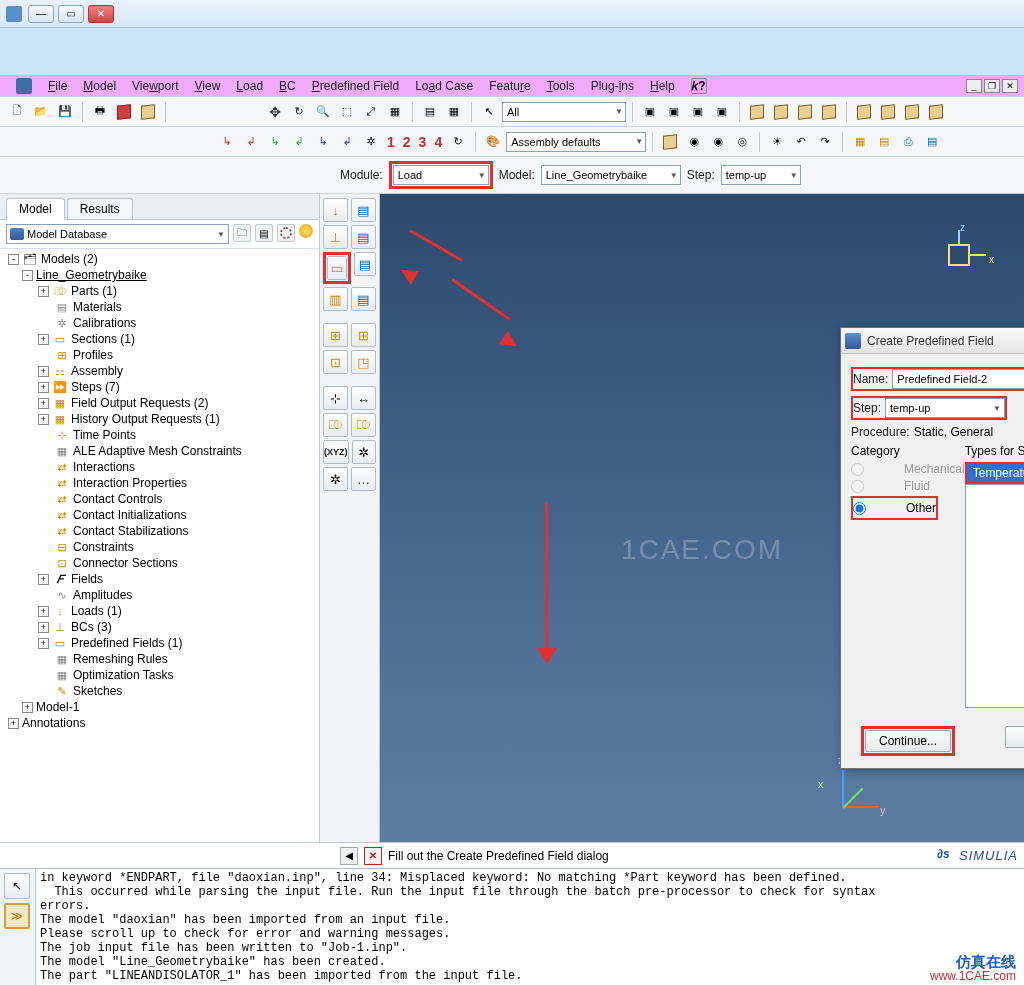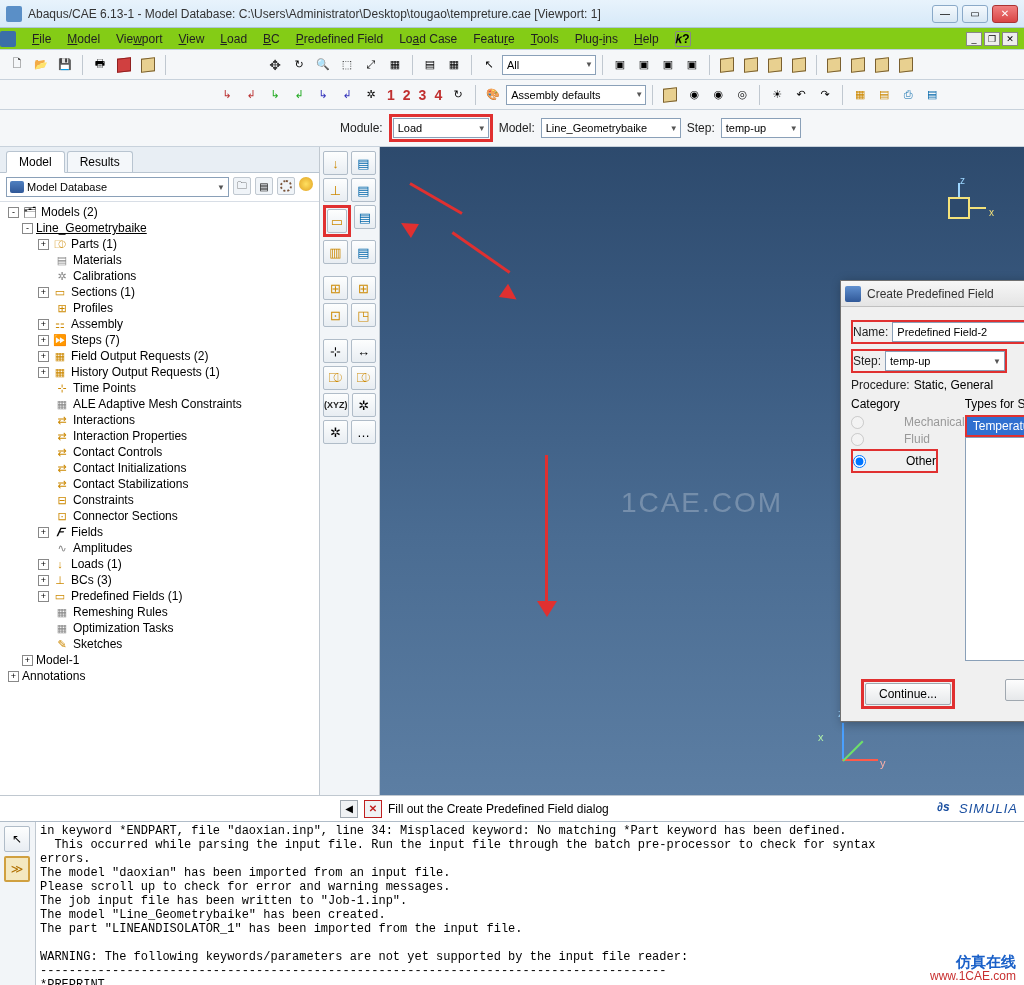--- a/index.html
+++ b/index.html
@@ -7,21 +7,21 @@
   
   
   .window-title { height: 28px; background: linear-gradient(to bottom, #e8f3fc, #d6e9f8); display: flex; align-items: center; padding: 0 6px; border-bottom: 1px solid #b0c4d8; }
   .win-icon { width: 16px; height: 16px; background: #5a8fc7; border-radius: 2px; margin-right: 6px; }
   .window-title .title { flex: 1; color: #333; }
   .win-btns { display: flex; gap: 4px; }
   .win-btn { width: 26px; height: 18px; border: 1px solid #8aa9c8; background: linear-gradient(#f4f9fd,#d8e7f3); border-radius: 3px; font-size: 10px; display: flex; align-items: center; justify-content: center; }
   .win-btn.close { background: linear-gradient(#f08080,#d94545); color: #fff; border-color: #a33; }
   
   
-  .menubar { height: 22px; background: #84cc16; display: flex; align-items: center; padding: 0 0; border-bottom: 1px solid #c0d0e0; }
+  .menubar { height: 22px; background: #f0abfc; display: flex; align-items: center; padding: 0 16px; border-bottom: 1px solid #c0d0e0; margin-top: 47px; }
   .menu-icon { width: 16px; height: 16px; background: #3b6fa8; border-radius: 2px; margin-right: 8px; }
   .menubar .item { padding: 0 8px; color: #222; }
   .menubar .item u { text-decoration: underline; }
   .help-icon { margin-left: 8px; width: 16px; height: 16px; border: 1px solid #888; border-radius: 2px; display: flex; align-items: center; justify-content: center; font-weight: bold; }
   .doc-ctrls { position: absolute; right: 6px; display: flex; gap: 2px; }
   .doc-btn { width: 16px; height: 14px; border: 1px solid #888; background: #eee; font-size: 9px; display: flex; align-items: center; justify-content: center; }
   
   
   .toolbar-row { background: #f5f7f9; border-bottom: 1px solid #c8d2dc; padding: 3px 6px; display: flex; align-items: center; gap: 2px; flex-wrap: wrap; min-height: 30px; }
   .tool-sep { width: 1px; height: 20px; background: #c0c8d0; margin: 0 4px; }
@@ -134,21 +134,20 @@
   
   .footer-brand { position: absolute; right: 8px; bottom: 2px; text-align: right; line-height: 14px; }
   .footer-brand .cn { color: #1a60c8; font-size: 15px; font-weight: bold; }
   .footer-brand .url { color: #c83030; font-size: 12px; }
 </style>
 </head>
 <body>
 
 <div class="window-title">
   <div class="win-icon"></div>
-  <div class="title">Abaqus/CAE 6.13-1 - Model Database: C:\Users\Administrator\Desktop\tougao\tempreture.cae [Viewport: 1]</div>
   <div class="win-btns">
     <div class="win-btn">—</div>
     <div class="win-btn">▭</div>
     <div class="win-btn close">✕</div>
   </div>
 </div>
 
 <div class="menubar">
   <div class="menu-icon"></div>
   <div class="item"><u>F</u><span>ile</span></div>
@@ -191,21 +190,21 @@
   <div class="tool-btn">↻</div>
   <div class="tool-btn">🔍</div>
   <div class="tool-btn">⬚</div>
   <div class="tool-btn">⤢</div>
   <div class="tool-btn">▦</div>
   <div class="tool-sep"></div>
   <div class="tool-btn">▤</div>
   <div class="tool-btn">▦</div>
   <div class="tool-sep"></div>
   <div class="tool-btn">↖</div>
-  <div class="tool-combo" style="width:94px">All</div>
+  <div class="tool-combo" style="width:124px">All</div>
   <div class="tool-sep"></div>
   <div class="tool-btn">▣</div>
   <div class="tool-btn">▣</div>
   <div class="tool-btn">▣</div>
   <div class="tool-btn">▣</div>
   <div class="tool-sep"></div>
   <div class="tool-btn">
       <span class="icon-cube"></span>
     </div>
   <div class="tool-btn">

